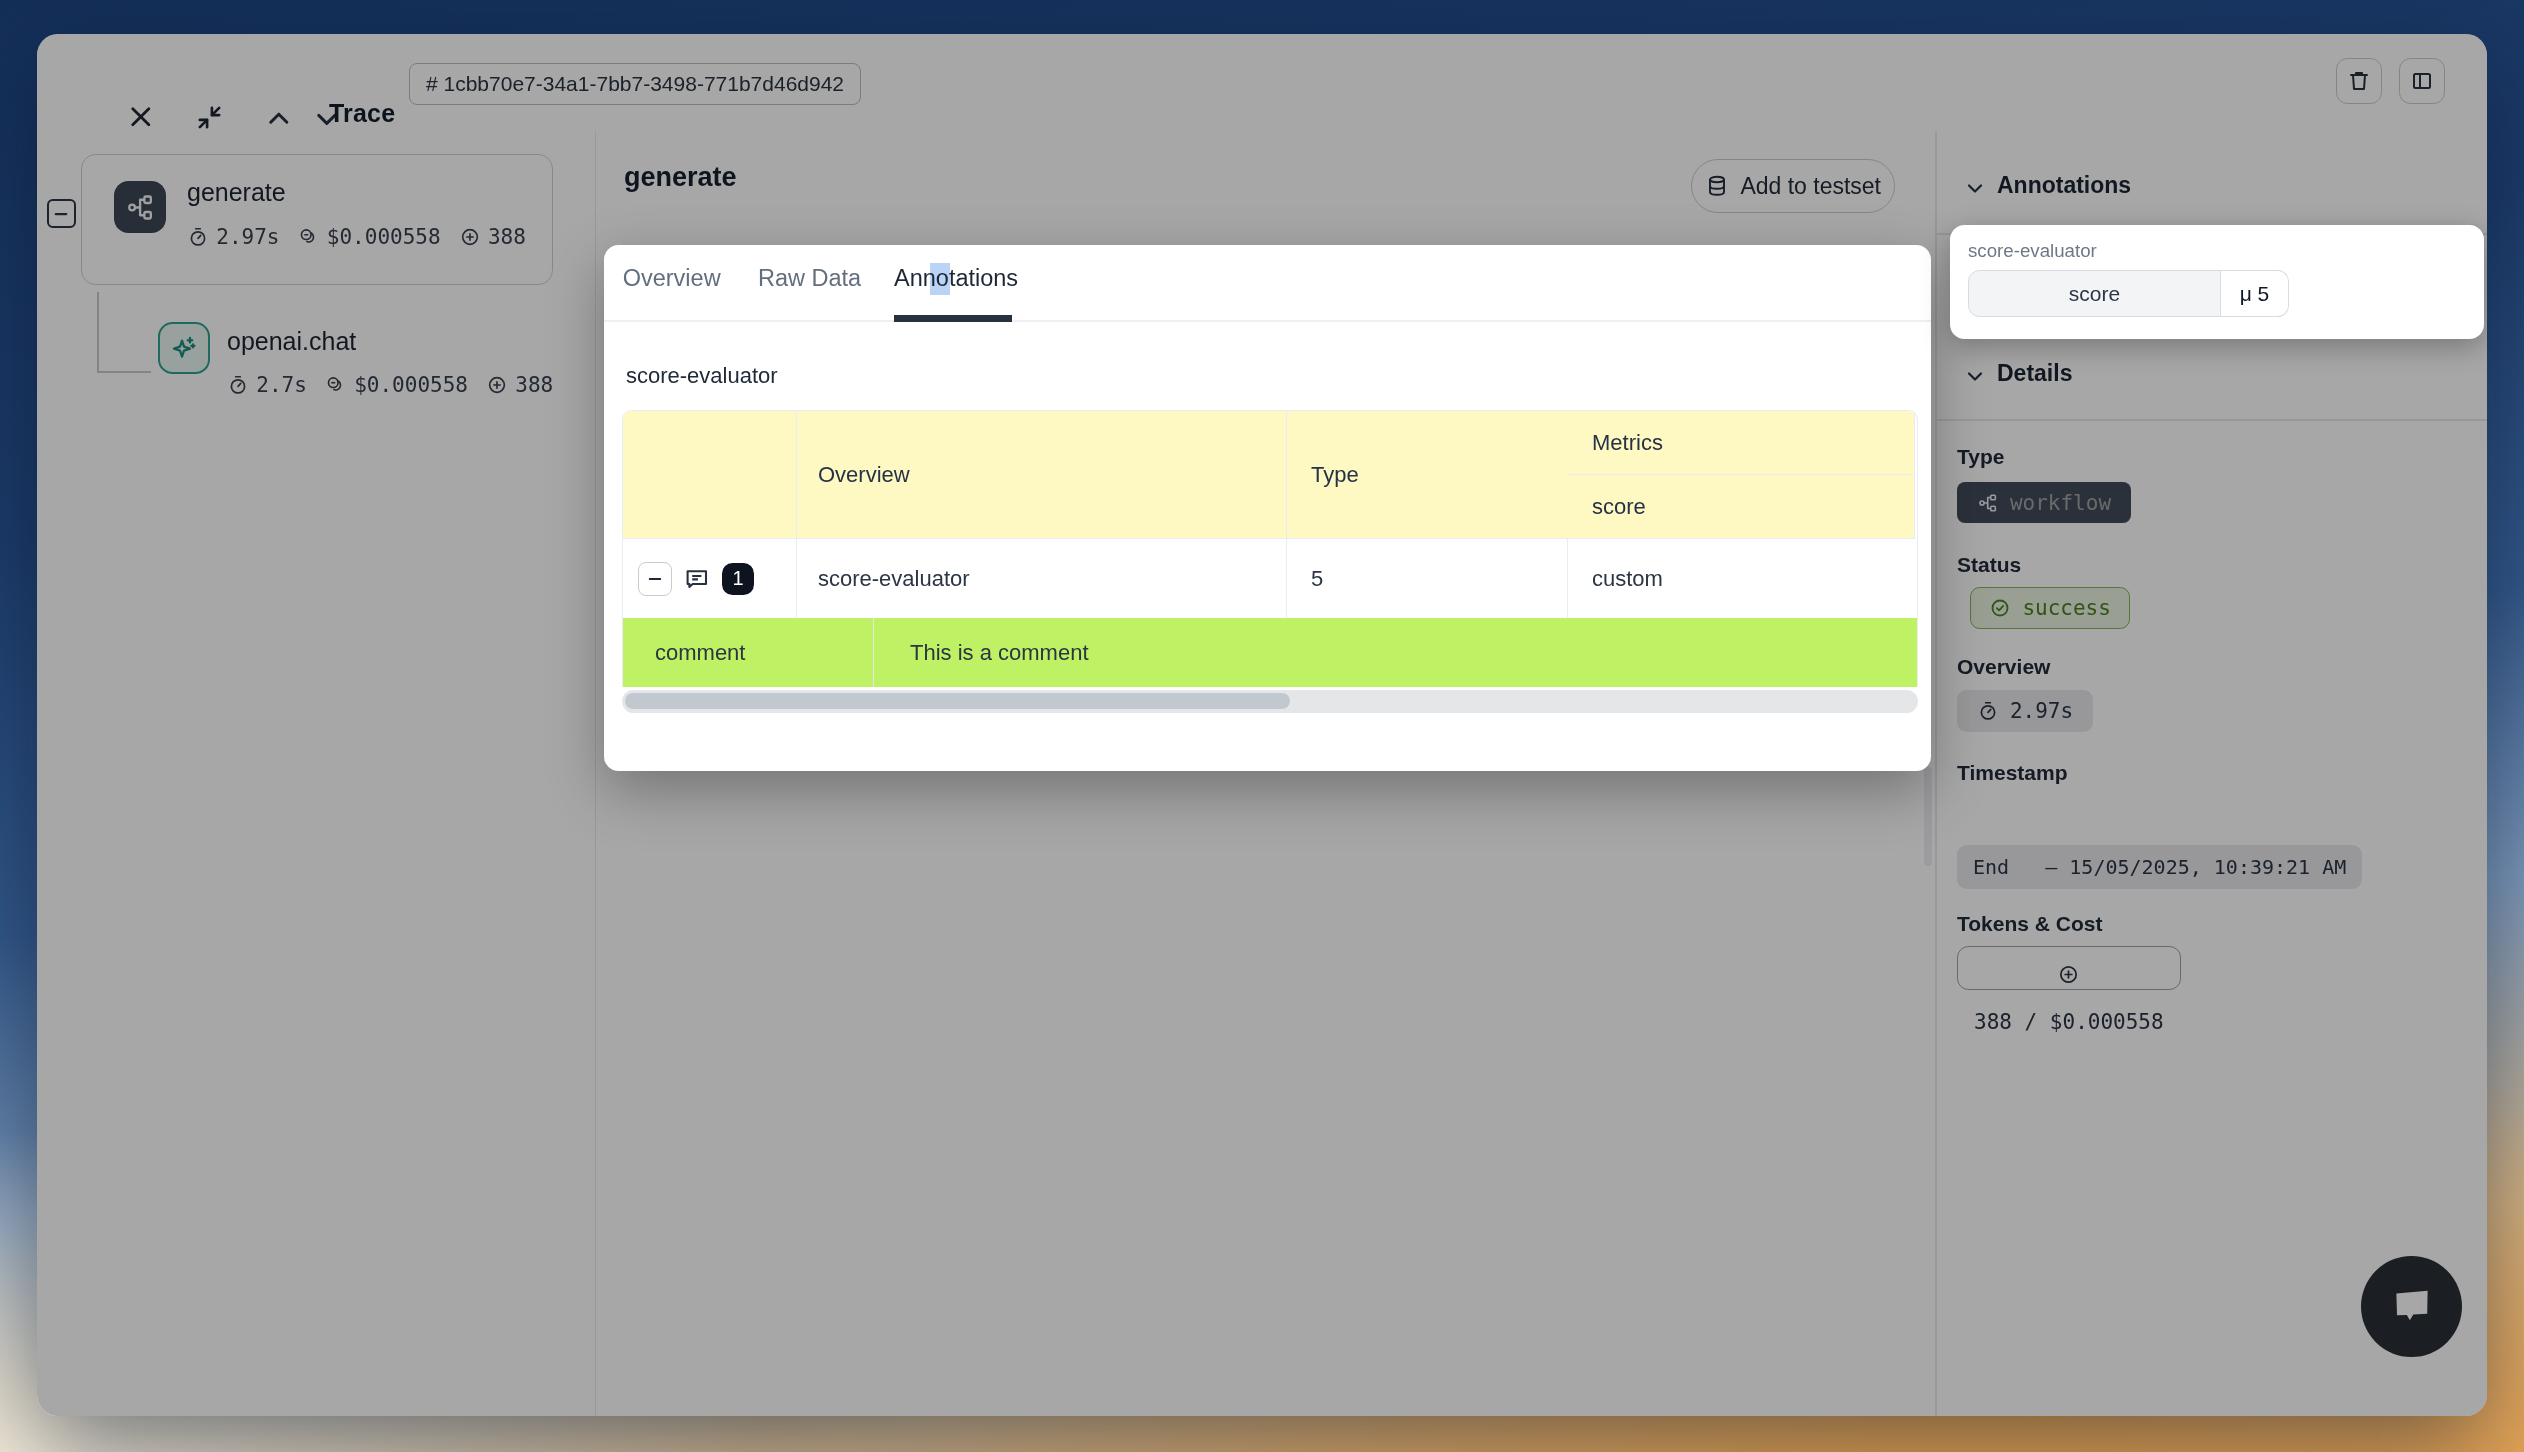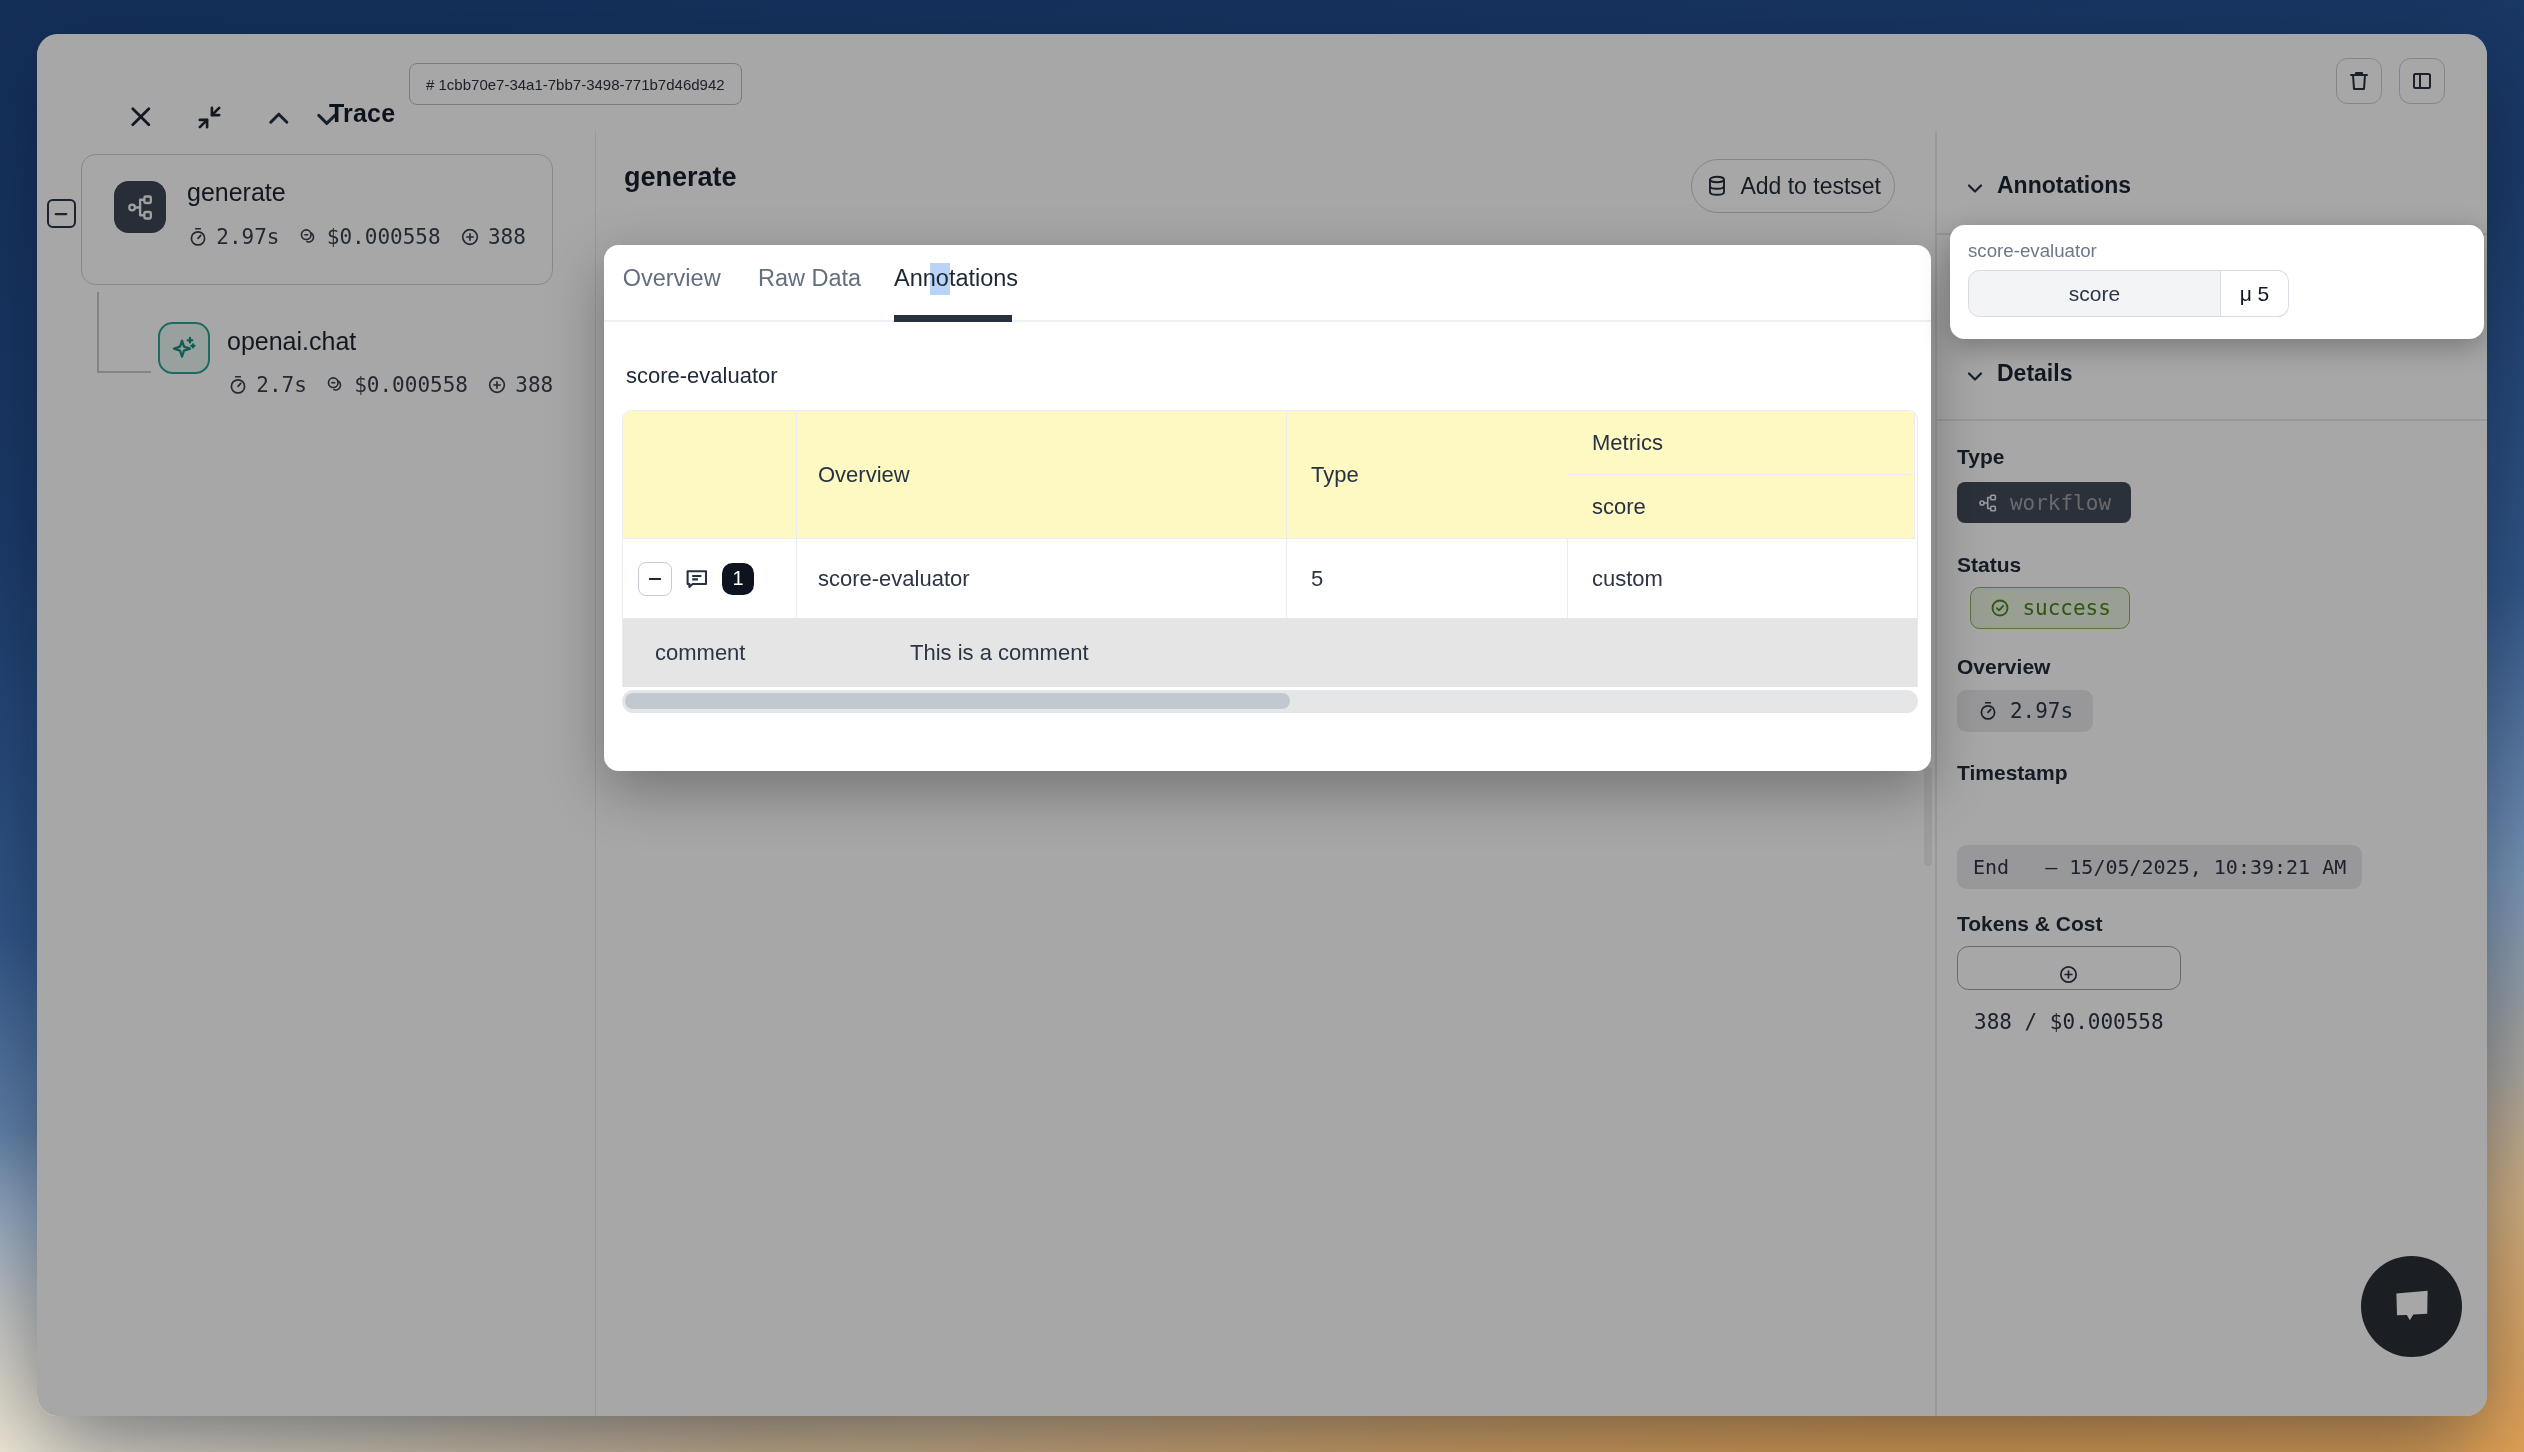--- a/index.html
+++ b/index.html
@@ -13,21 +13,21 @@
   .modal{ position:absolute; left:37px; top:34px; width:2450px; height:1382px;
     background:#ffffff; border-radius:21px; overflow:hidden;
     box-shadow:0 32px 97px rgba(8,18,40,.5); }
   .dim{ position:absolute; inset:0; background:rgba(0,0,0,.345); z-index:40; }
 
   
   .icon-btn{ position:absolute; display:flex; align-items:center; justify-content:center; cursor:pointer; }
   svg{ display:block; }
   .tb-title{ position:absolute; left:292px; top:65px; font-size:25px; font-weight:700; color:#141d2b; letter-spacing:0.2px;}
   .tb-badge{ position:absolute; left:372px; top:29px; height:42px; padding:0 16px; display:flex; align-items:center;
-    border:1.6px solid #b9bec7; border-radius:8px; font-size:15px; color:#2b3442; }
+    border:1.6px solid #b9bec7; border-radius:8px; font-size:21px; color:#2b3442; }
   .tb-right{ position:absolute; top:24px; width:46px; height:46px; border:1.6px solid #c7ccd3; border-radius:11.4px; }
 
   
   .sidebar{ position:absolute; left:0; top:97px; bottom:0; width:559px; border-right:1.6px solid #e7e9ed; background:#fff; }
   .collapse-box{ position:absolute; left:9.7px; top:68px; width:29px; height:29px; border:2px solid #2c3644; border-radius:5.7px;
     display:flex; align-items:center; justify-content:center; }
   .gen-card{ position:absolute; left:44px; top:23px; width:472px; height:131px; border:1.6px solid #ccd2da; border-radius:14.6px; background:#fff; }
   .node-ico{ position:absolute; width:52px; height:52px; border-radius:14.6px; display:flex; align-items:center; justify-content:center; }
   .node-title{ position:absolute; font-size:25px; color:#1c2431; font-weight:500; }
   .stats{ position:absolute; display:flex; align-items:center; gap:18px; font-family:"DejaVu Sans Mono", monospace;
@@ -72,21 +72,21 @@
   .tab-line{ position:absolute; left:0; top:75px; width:1327px; height:1.6px; background:#eef0f3; }
   .tab-underline{ position:absolute; left:290px; top:70px; width:118px; height:7.3px; background:#273140; z-index:2; }
   .pop-sec{ position:absolute; left:22px; top:118px; font-size:22px; color:#212b39; }
   .t-wrap{ position:absolute; left:18px; top:165px; width:1296px; border:1.6px solid #e9ecf0; border-bottom:none;
     border-radius:9.7px 9.7px 0 0; overflow:hidden; }
   .t-grid{ display:grid; grid-template-columns:174px 490px 281px 347px; }
   .cell{ display:flex; align-items:center; font-size:22px; color:#2b3543; }
   .th{ background:#fef9c3; color:#273244; }
   .br{ border-right:1.6px solid #e9ecf0; }
   .bb{ border-bottom:1.6px solid #e9ecf0; }
-  .c-row{ display:grid; grid-template-columns:251px 1043px; background:#e5e5e5; }
+  .c-row{ display:grid; grid-template-columns:251px 1043px; background:#bef264; }
   .hscroll{ position:absolute; left:18px; top:445px; width:1296px; height:23px; background:#e5e6e8; border-radius:11.4px; }
   .hthumb{ position:absolute; left:3.2px; top:3.2px; width:665px; height:16px; background:#c2c8d0; border-radius:8px; }
   .minus-btn{ width:34px; height:34px; border:1.6px solid #c6ccd4; border-radius:8px; background:#fff;
     display:flex; align-items:center; justify-content:center; }
   .cnt-badge{ width:32px; height:32px; border-radius:10.5px; background:#0d1420; color:#fff; font-size:20px;
     display:flex; align-items:center; justify-content:center; }
 
   
   .chat-btn{ position:absolute; left:2324px; top:1222px; width:101px; height:101px; border-radius:50%;
     background:#2a2f36; display:flex; align-items:center; justify-content:center; }

